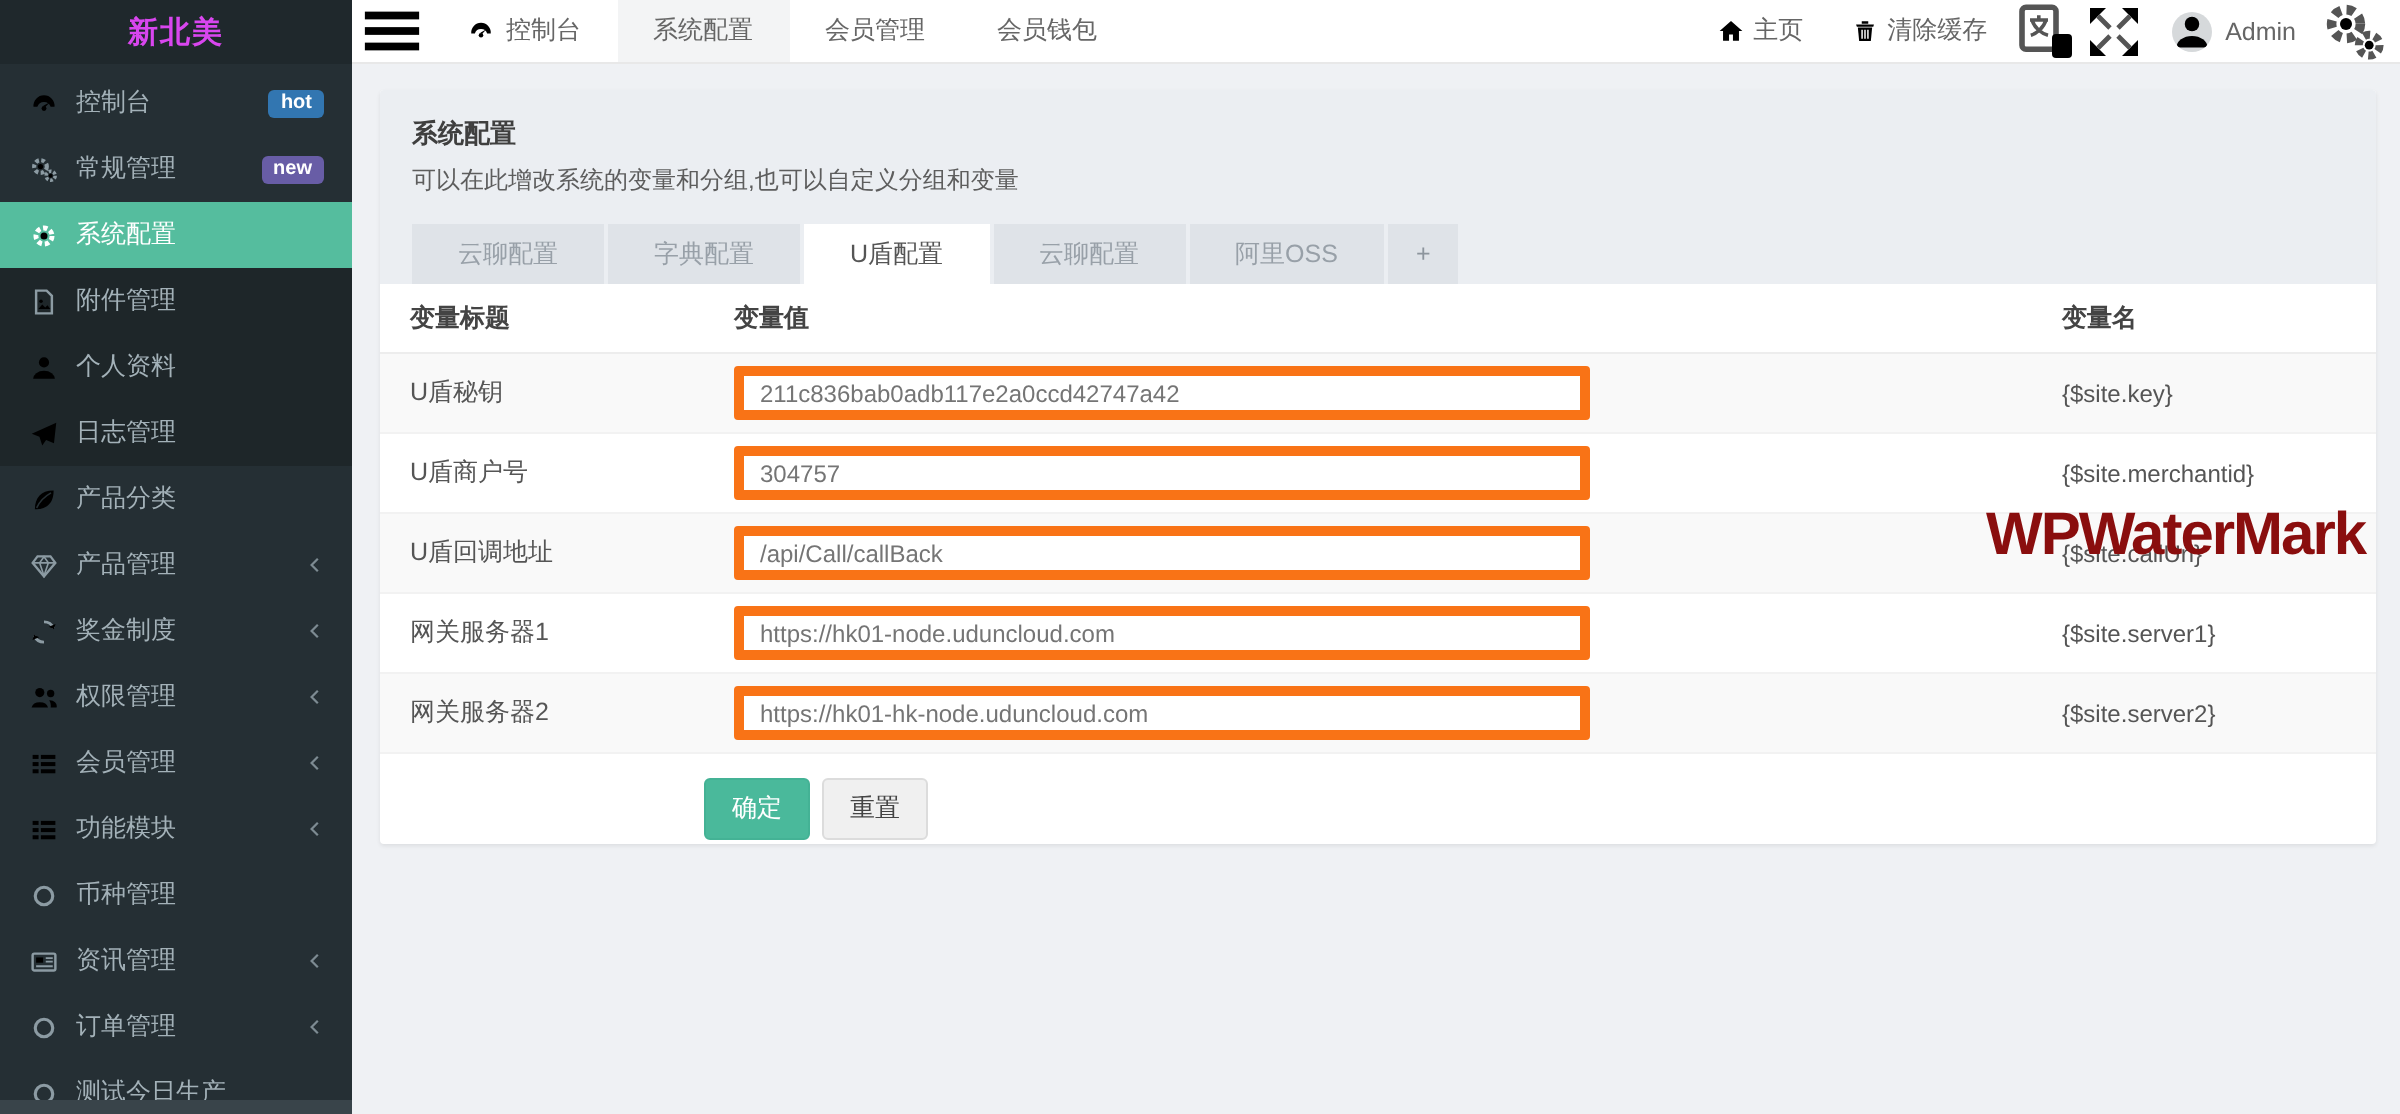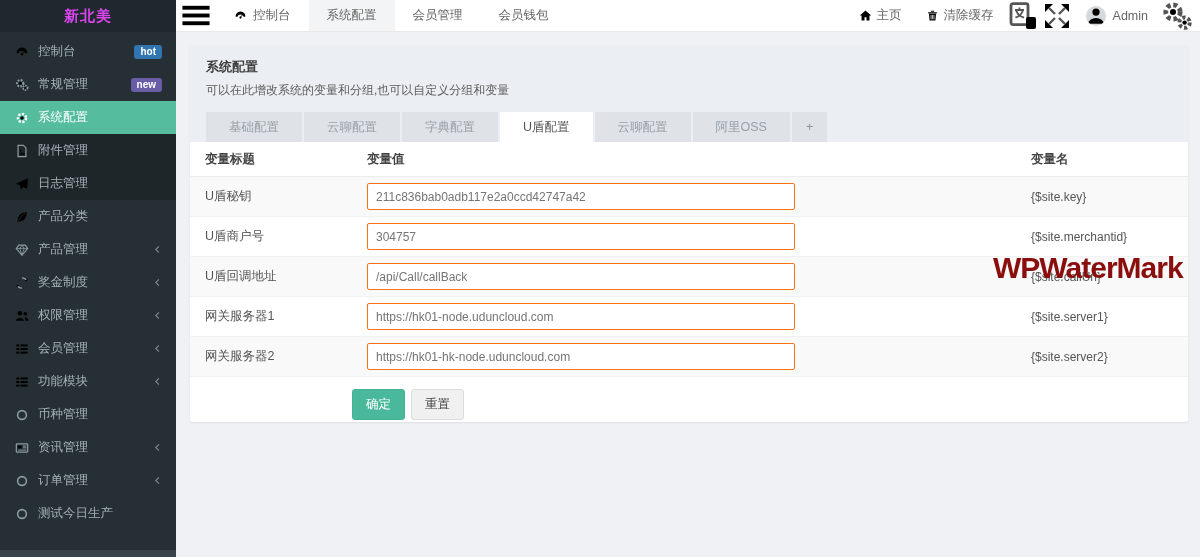--- a/index.html
+++ b/index.html
@@ -62,21 +62,21 @@
 
   
   .cfg-table { width:100%; border-collapse:collapse; font-size:12.5px; }
   .cfg-table th { text-align:left; font-weight:bold; color:#444; padding:9px 0 8px 15px;
     border-bottom:1px solid #ededed; }
   .cfg-table td { padding:6px 0 6px 15px; vertical-align:middle; color:#555; }
   .cfg-table tr.stripe { background:#f9f9f9; }
   .cfg-table tr { border-bottom:1px solid #f2f2f2; }
   .col-title { width:162px; }
   .col-value { width:664px; }
-  .cfg-input { width:428px; height:27px; border:1px solid #f97316; border-radius:2px;
+  .cfg-input { width:428px; height:27px; border:5px solid #f97316; border-radius:2px;
     padding:0 8px; font-size:12px; color:#757575; background:#fff;
     font-family:"Liberation Sans","DejaVu Sans",sans-serif; }
   .varname { color:#6b6b6b; font-size:12px; }
   .btn-row { padding:12px 0 0 162px; display:flex; gap:6px; }
   .btn { font-size:12.5px; border-radius:3px; padding:6px 13px; cursor:pointer; border:1px solid transparent; }
   .btn-ok { background:#4ab99b; color:#fff; border-color:#44b295; }
   .btn-reset { background:#f0f0f0; color:#444; border-color:#dcdcdc; }
 
   
   .watermark { position:absolute; left:993px; top:251px; z-index:9;
@@ -219,20 +219,28 @@
 
       <div class="m-item m-item--sub">
         <span class="mi-icon">
             <svg class="i">
               <use href="#sym-file"></use>
             </svg>
           </span>
         <span>附件管理</span>
       </div>
 
+      <div class="m-item m-item--sub">
+        <span class="mi-icon">
+            <svg class="i">
+              <use href="#sym-user"></use>
+            </svg>
+          </span>
+        <span>个人资料</span>
+      </div>
 
       <div class="m-item m-item--sub">
         <span class="mi-icon">
             <svg class="i">
               <use href="#sym-plane"></use>
             </svg>
           </span>
         <span>日志管理</span>
       </div>
 
@@ -432,21 +440,20 @@
     </div>
   </div>
 
   <div class="content">
     <div class="panel">
 
       <div class="panel-head">
         <div class="p-title">系统配置</div>
         <div class="p-sub">可以在此增改系统的变量和分组,也可以自定义分组和变量</div>
         <div class="ptabs">
-          <div class="ptab">基础配置</div>
           <div class="ptab">云聊配置</div>
           <div class="ptab">字典配置</div>
           <div class="ptab ptab--active">U盾配置</div>
           <div class="ptab">云聊配置</div>
           <div class="ptab">阿里OSS</div>
           <div class="ptab ptab--add">+</div>
         </div>
       </div>
 
       <table class="cfg-table">

